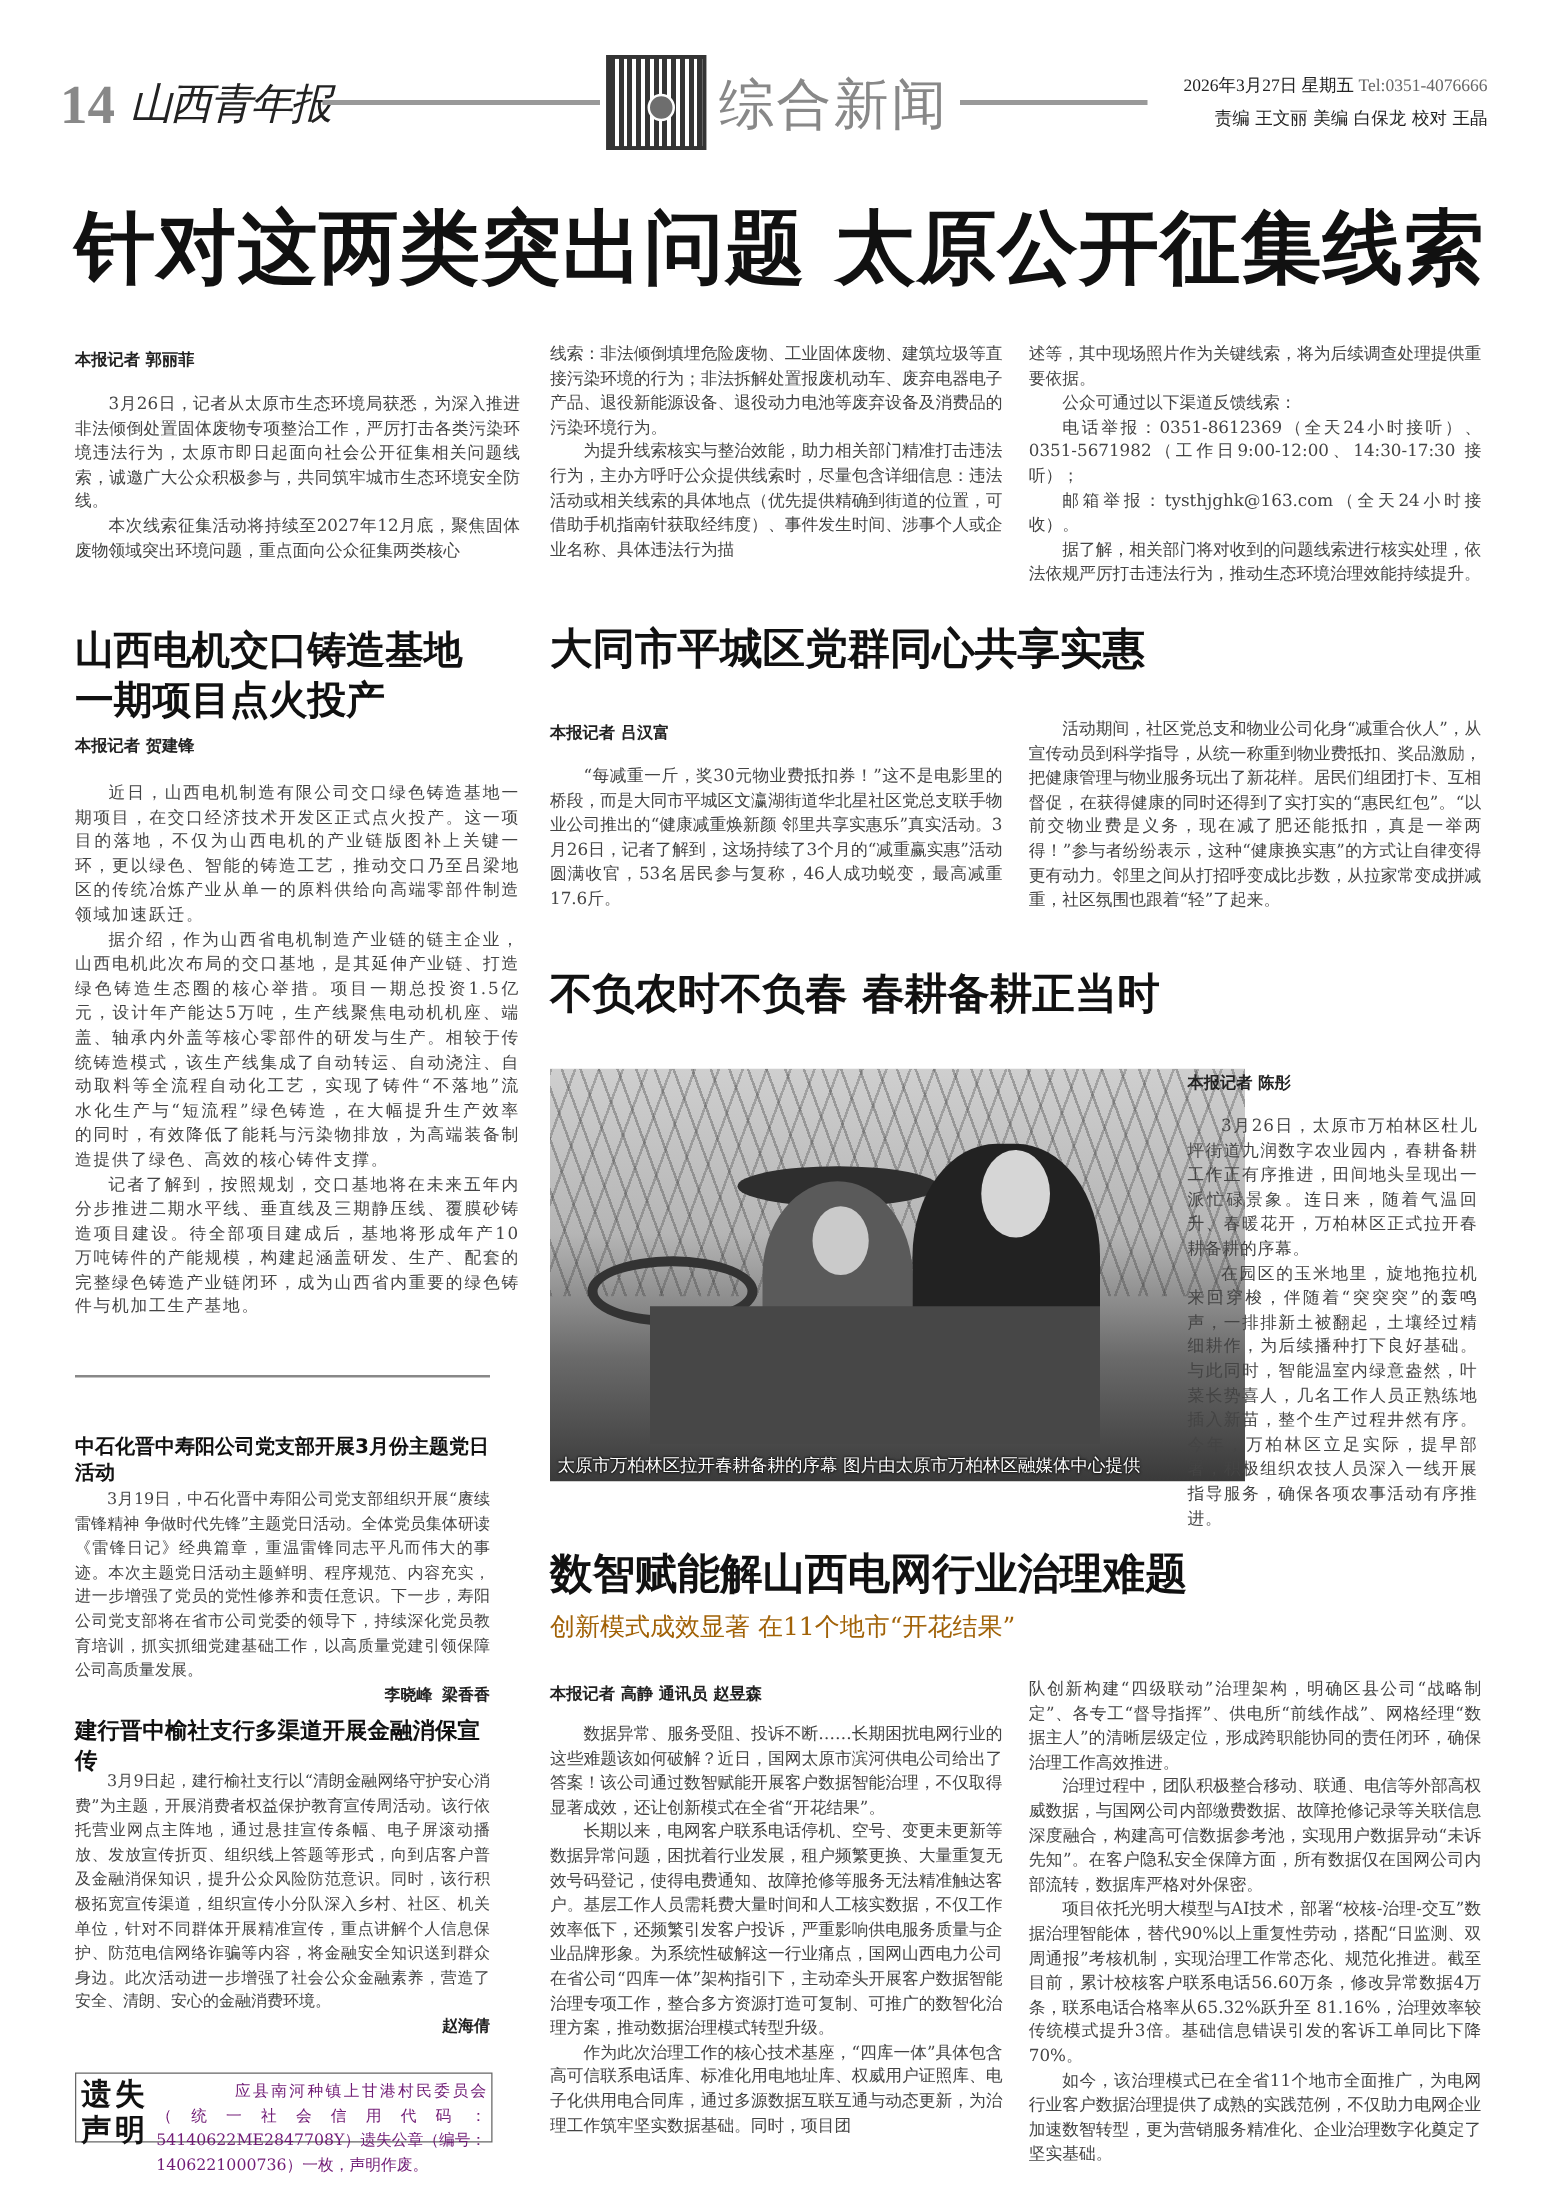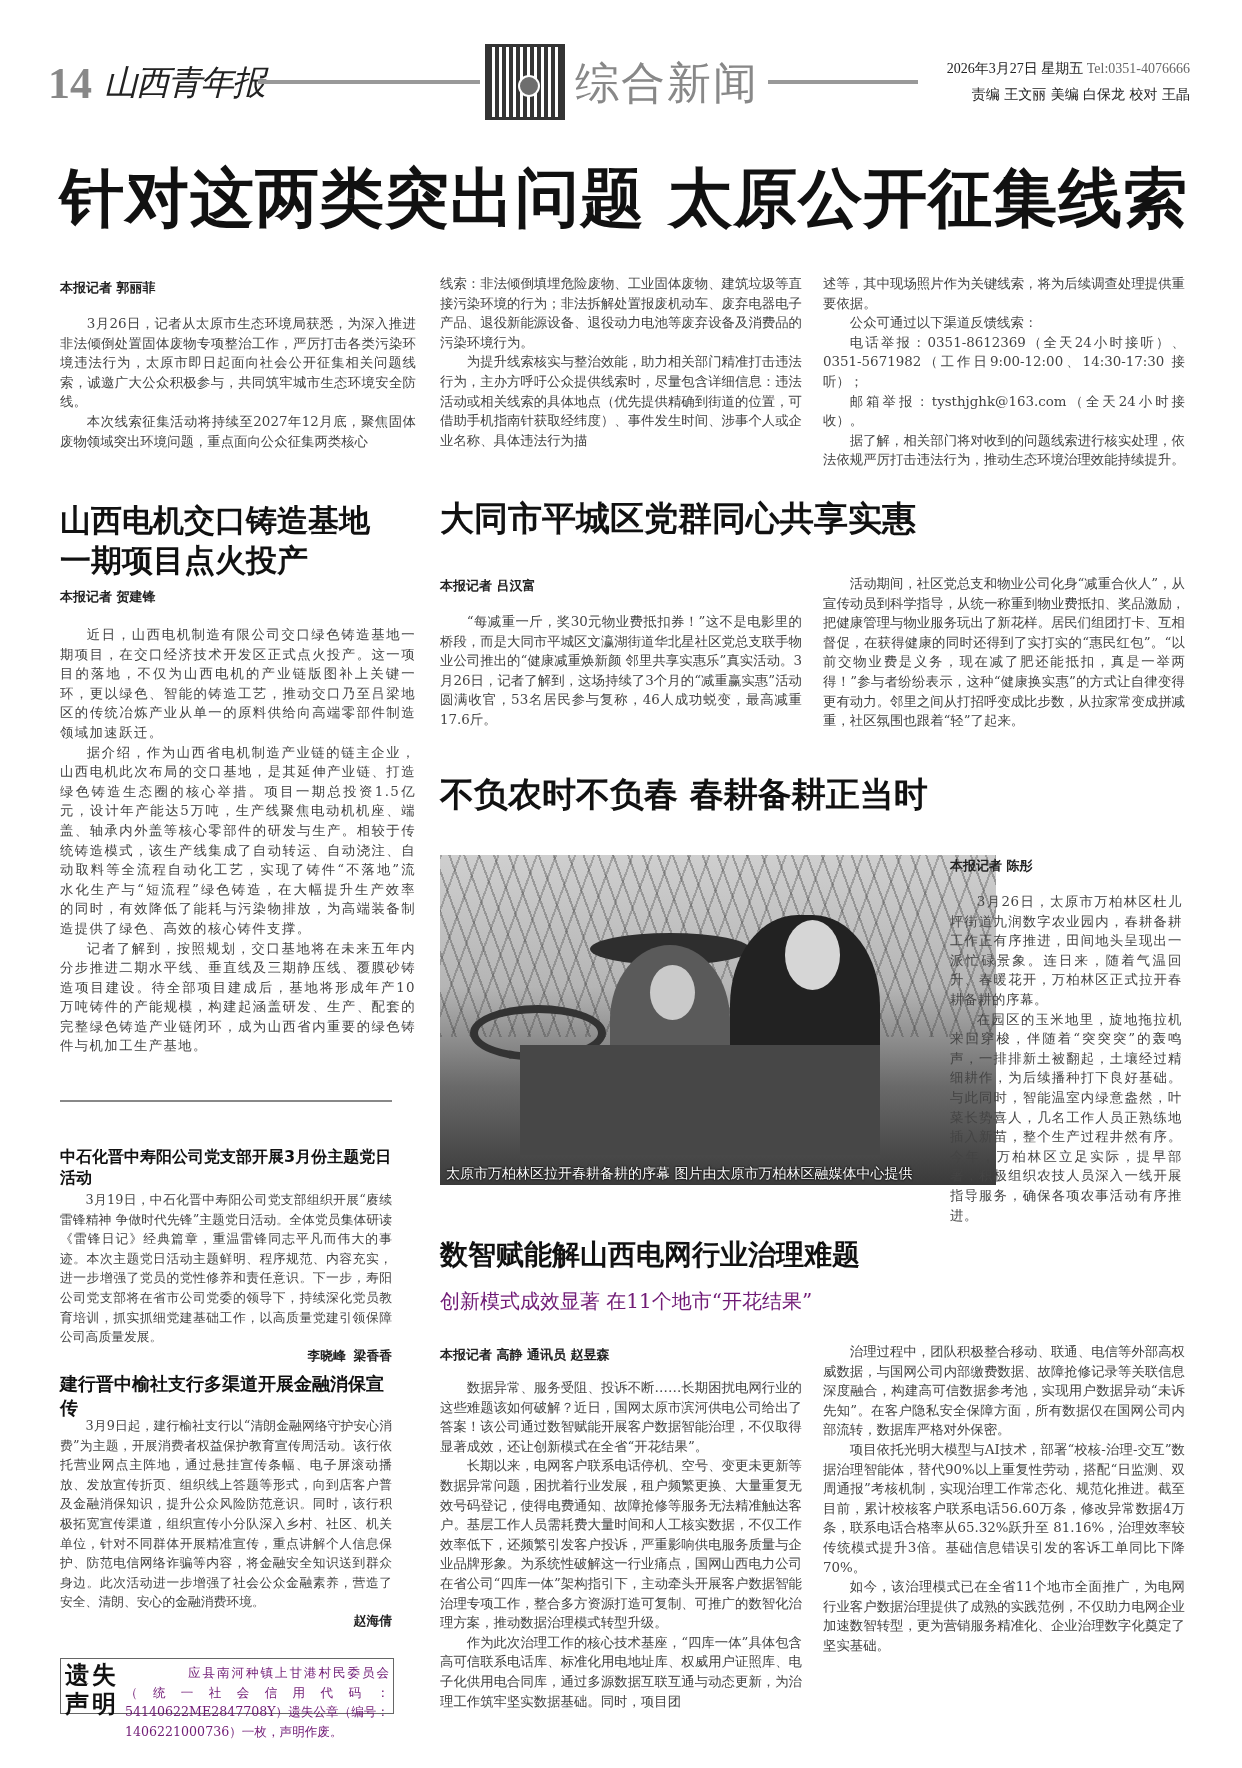--- a/index.html
+++ b/index.html
@@ -125,25 +125,26 @@
   <div class="wheel"></div>
   <div class="engine"></div>
   <div class="caption">太原市万柏林区拉开春耕备耕的序幕 图片由太原市万柏林区融媒体中心提供</div>
 </div>
 <div class="abs byline" style="left:950px;top:857px;">本报记者 陈彤</div>
 <div class="abs col" style="left:950px;top:892px;width:232px;font-size:13.4px;letter-spacing:.6px;">
   <p>3月26日，太原市万柏林区杜儿坪街道九润数字农业园内，春耕备耕工作正有序推进，田间地头呈现出一派忙碌景象。连日来，随着气温回升、春暖花开，万柏林区正式拉开春耕备耕的序幕。</p>
   <p>在园区的玉米地里，旋地拖拉机来回穿梭，伴随着“突突突”的轰鸣声，一排排新土被翻起，土壤经过精细耕作，为后续播种打下良好基础。与此同时，智能温室内绿意盎然，叶菜长势喜人，几名工作人员正熟练地插入新苗，整个生产过程井然有序。今年，万柏林区立足实际，提早部署，积极组织农技人员深入一线开展指导服务，确保各项农事活动有序推进。</p>
 </div>
 
-<div class="abs h3" style="left:440px;top:1236px;font-size:28px;">数智赋能解山西电网行业治理难题</div>
-<div class="abs" style="left:440px;top:1288px;font-size:20px;color:#701a75;">创新模式成效显著 在11个地市“开花结果”</div>
+<div class="abs h3" style="left:440px;top:1236px;font-size:34px;">数智赋能解山西电网行业治理难题</div>
+<div class="abs" style="left:440px;top:1288px;font-size:20px;color:#a16207;">创新模式成效显著 在11个地市“开花结果”</div>
 <div class="abs byline" style="left:440px;top:1346px;">本报记者 高静 通讯员 赵昱森</div>
 <div class="abs col" style="left:440px;top:1378px;width:362px;">
   <p>数据异常、服务受阻、投诉不断……长期困扰电网行业的这些难题该如何破解？近日，国网太原市滨河供电公司给出了答案！该公司通过数智赋能开展客户数据智能治理，不仅取得显著成效，还让创新模式在全省“开花结果”。</p>
   <p>长期以来，电网客户联系电话停机、空号、变更未更新等数据异常问题，困扰着行业发展，租户频繁更换、大量重复无效号码登记，使得电费通知、故障抢修等服务无法精准触达客户。基层工作人员需耗费大量时间和人工核实数据，不仅工作效率低下，还频繁引发客户投诉，严重影响供电服务质量与企业品牌形象。为系统性破解这一行业痛点，国网山西电力公司在省公司“四库一体”架构指引下，主动牵头开展客户数据智能治理专项工作，整合多方资源打造可复制、可推广的数智化治理方案，推动数据治理模式转型升级。</p>
   <p>作为此次治理工作的核心技术基座，“四库一体”具体包含高可信联系电话库、标准化用电地址库、权威用户证照库、电子化供用电合同库，通过多源数据互联互通与动态更新，为治理工作筑牢坚实数据基础。同时，项目团</p>
 </div>
 <div class="abs col" style="left:823px;top:1342px;width:362px;">
+  <p class="noindent">队创新构建“四级联动”治理架构，明确区县公司“战略制定”、各专工“督导指挥”、供电所“前线作战”、网格经理“数据主人”的清晰层级定位，形成跨职能协同的责任闭环，确保治理工作高效推进。</p>
   <p>治理过程中，团队积极整合移动、联通、电信等外部高权威数据，与国网公司内部缴费数据、故障抢修记录等关联信息深度融合，构建高可信数据参考池，实现用户数据异动“未诉先知”。在客户隐私安全保障方面，所有数据仅在国网公司内部流转，数据库严格对外保密。</p>
   <p>项目依托光明大模型与AI技术，部署“校核-治理-交互”数据治理智能体，替代90%以上重复性劳动，搭配“日监测、双周通报”考核机制，实现治理工作常态化、规范化推进。截至目前，累计校核客户联系电话56.60万条，修改异常数据4万条，联系电话合格率从65.32%跃升至 81.16%，治理效率较传统模式提升3倍。基础信息错误引发的客诉工单同比下降70%。</p>
   <p>如今，该治理模式已在全省11个地市全面推广，为电网行业客户数据治理提供了成熟的实践范例，不仅助力电网企业加速数智转型，更为营销服务精准化、企业治理数字化奠定了坚实基础。</p>
 </div>
 
 </body></html>

